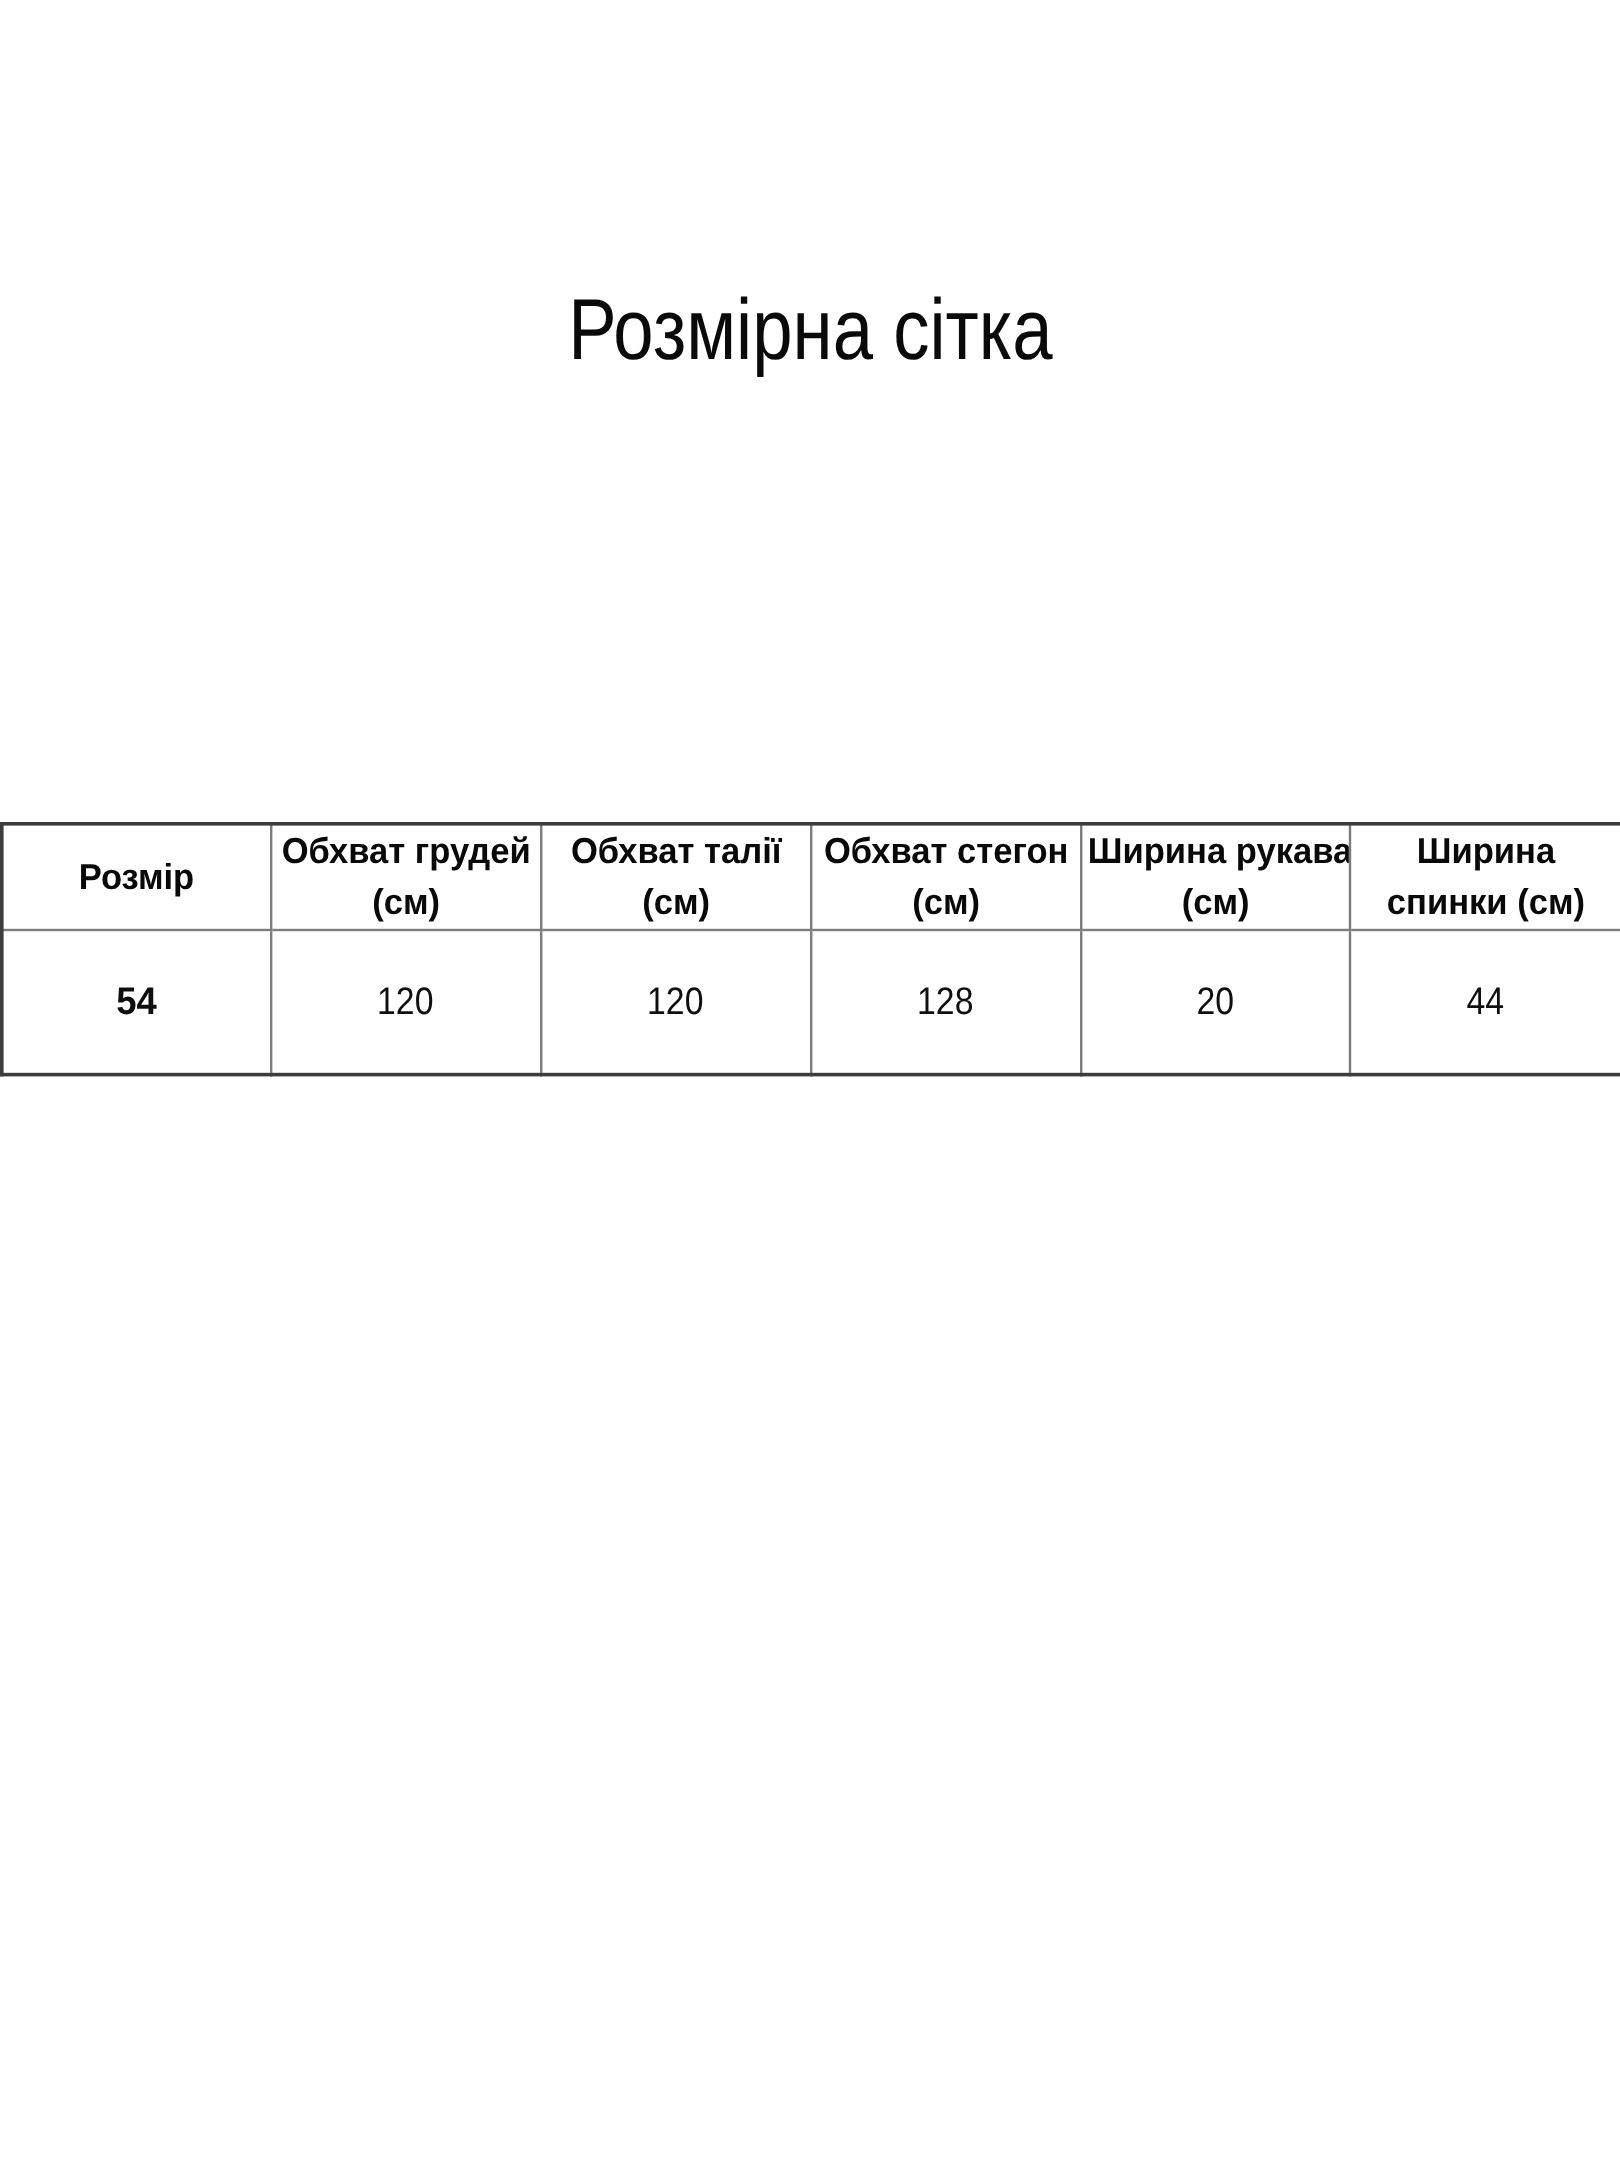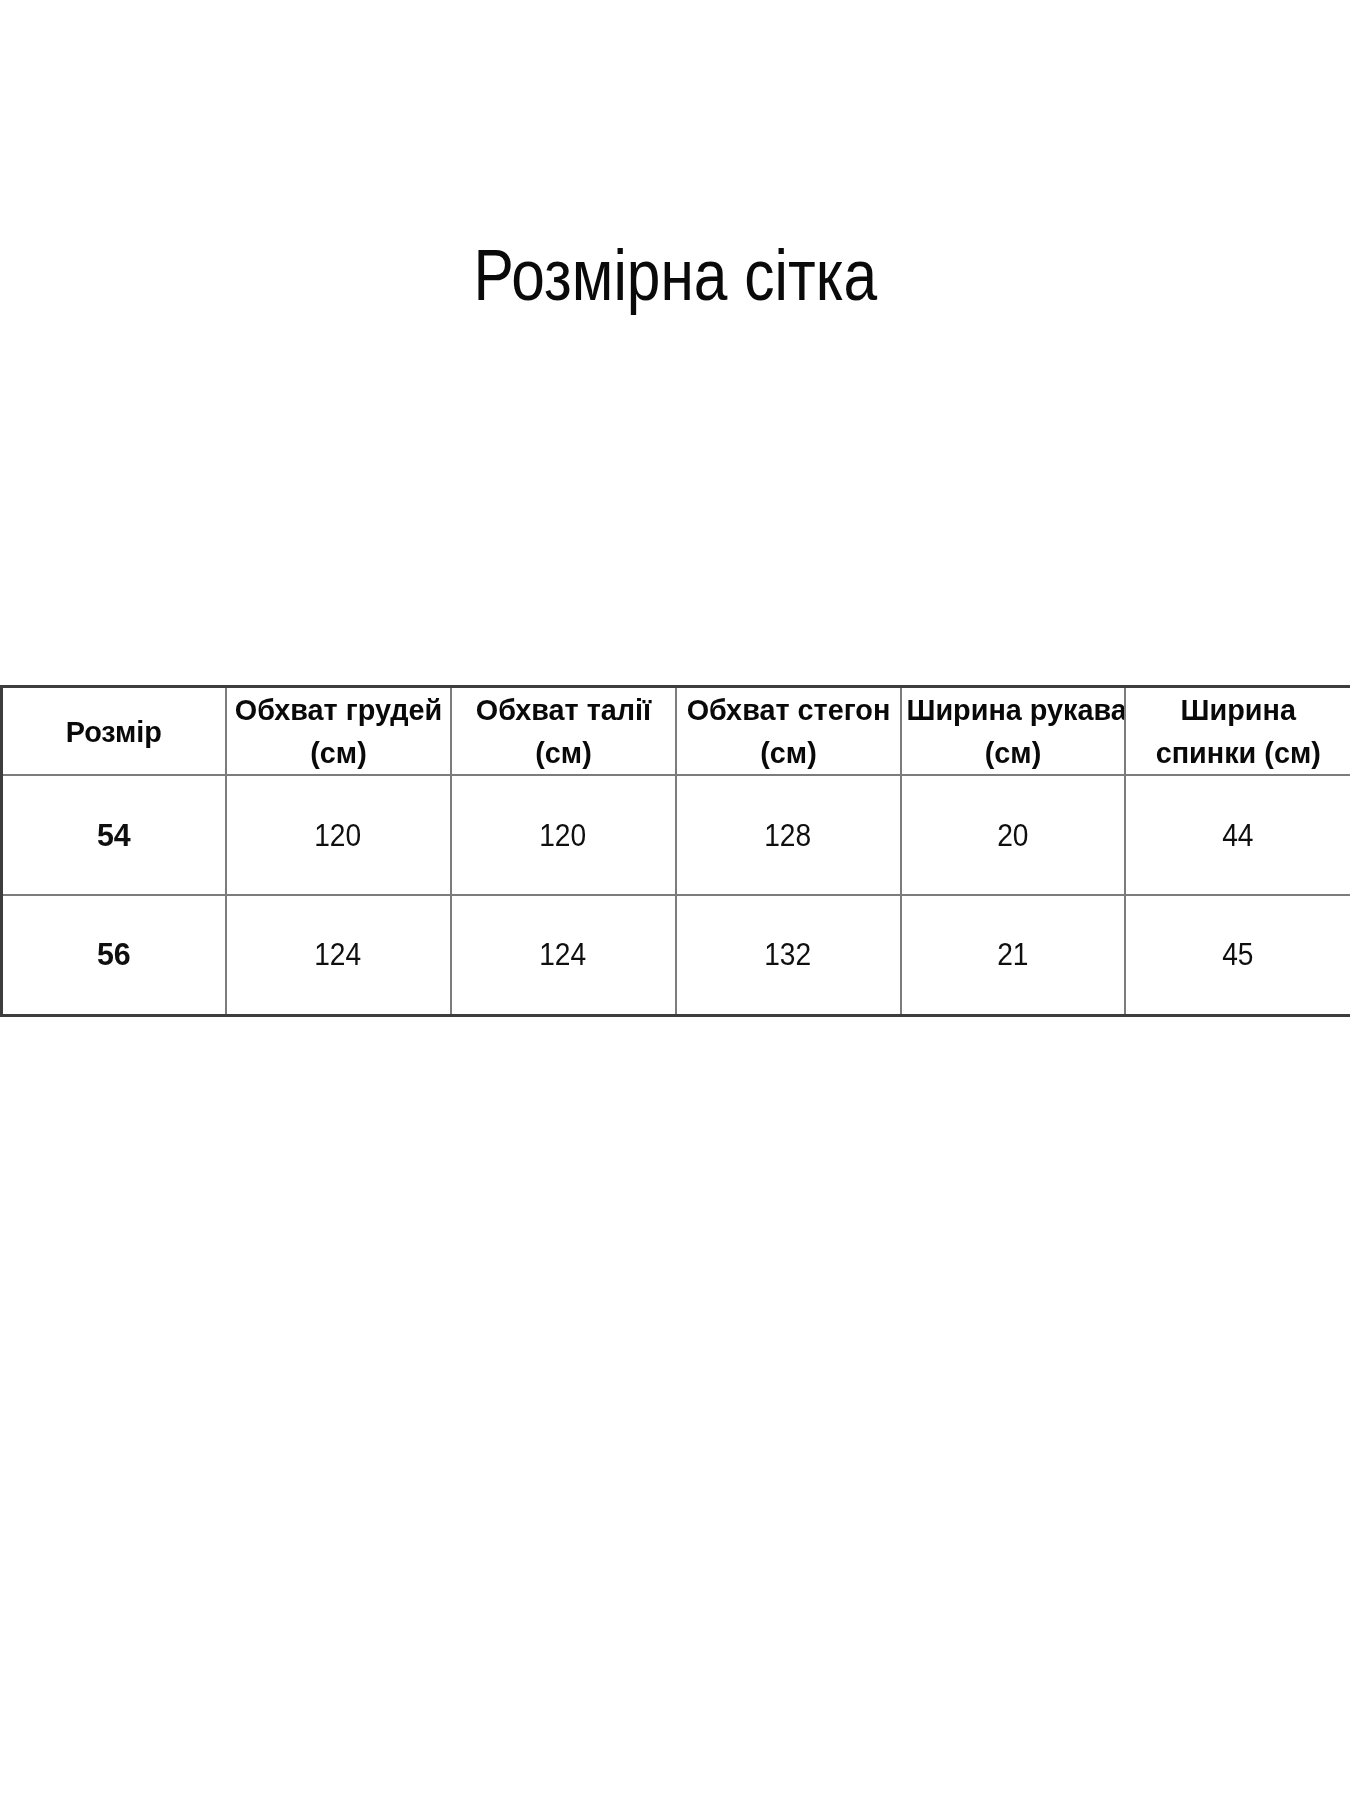--- a/index.html
+++ b/index.html
@@ -129,22 +129,14 @@
   </thead>
   <tbody>
     <tr>
       <td class="size-col"><span class="num">54</span></td>
       <td><span class="num">120</span></td>
       <td><span class="num">120</span></td>
       <td><span class="num">128</span></td>
       <td><span class="num">20</span></td>
       <td><span class="num">44</span></td>
     </tr>
-    <tr>
-      <td class="size-col"><span class="num">56</span></td>
-      <td><span class="num">124</span></td>
-      <td><span class="num">124</span></td>
-      <td><span class="num">132</span></td>
-      <td><span class="num">21</span></td>
-      <td><span class="num">45</span></td>
-    </tr>
   </tbody>
 </table>
 
 </body></html>

